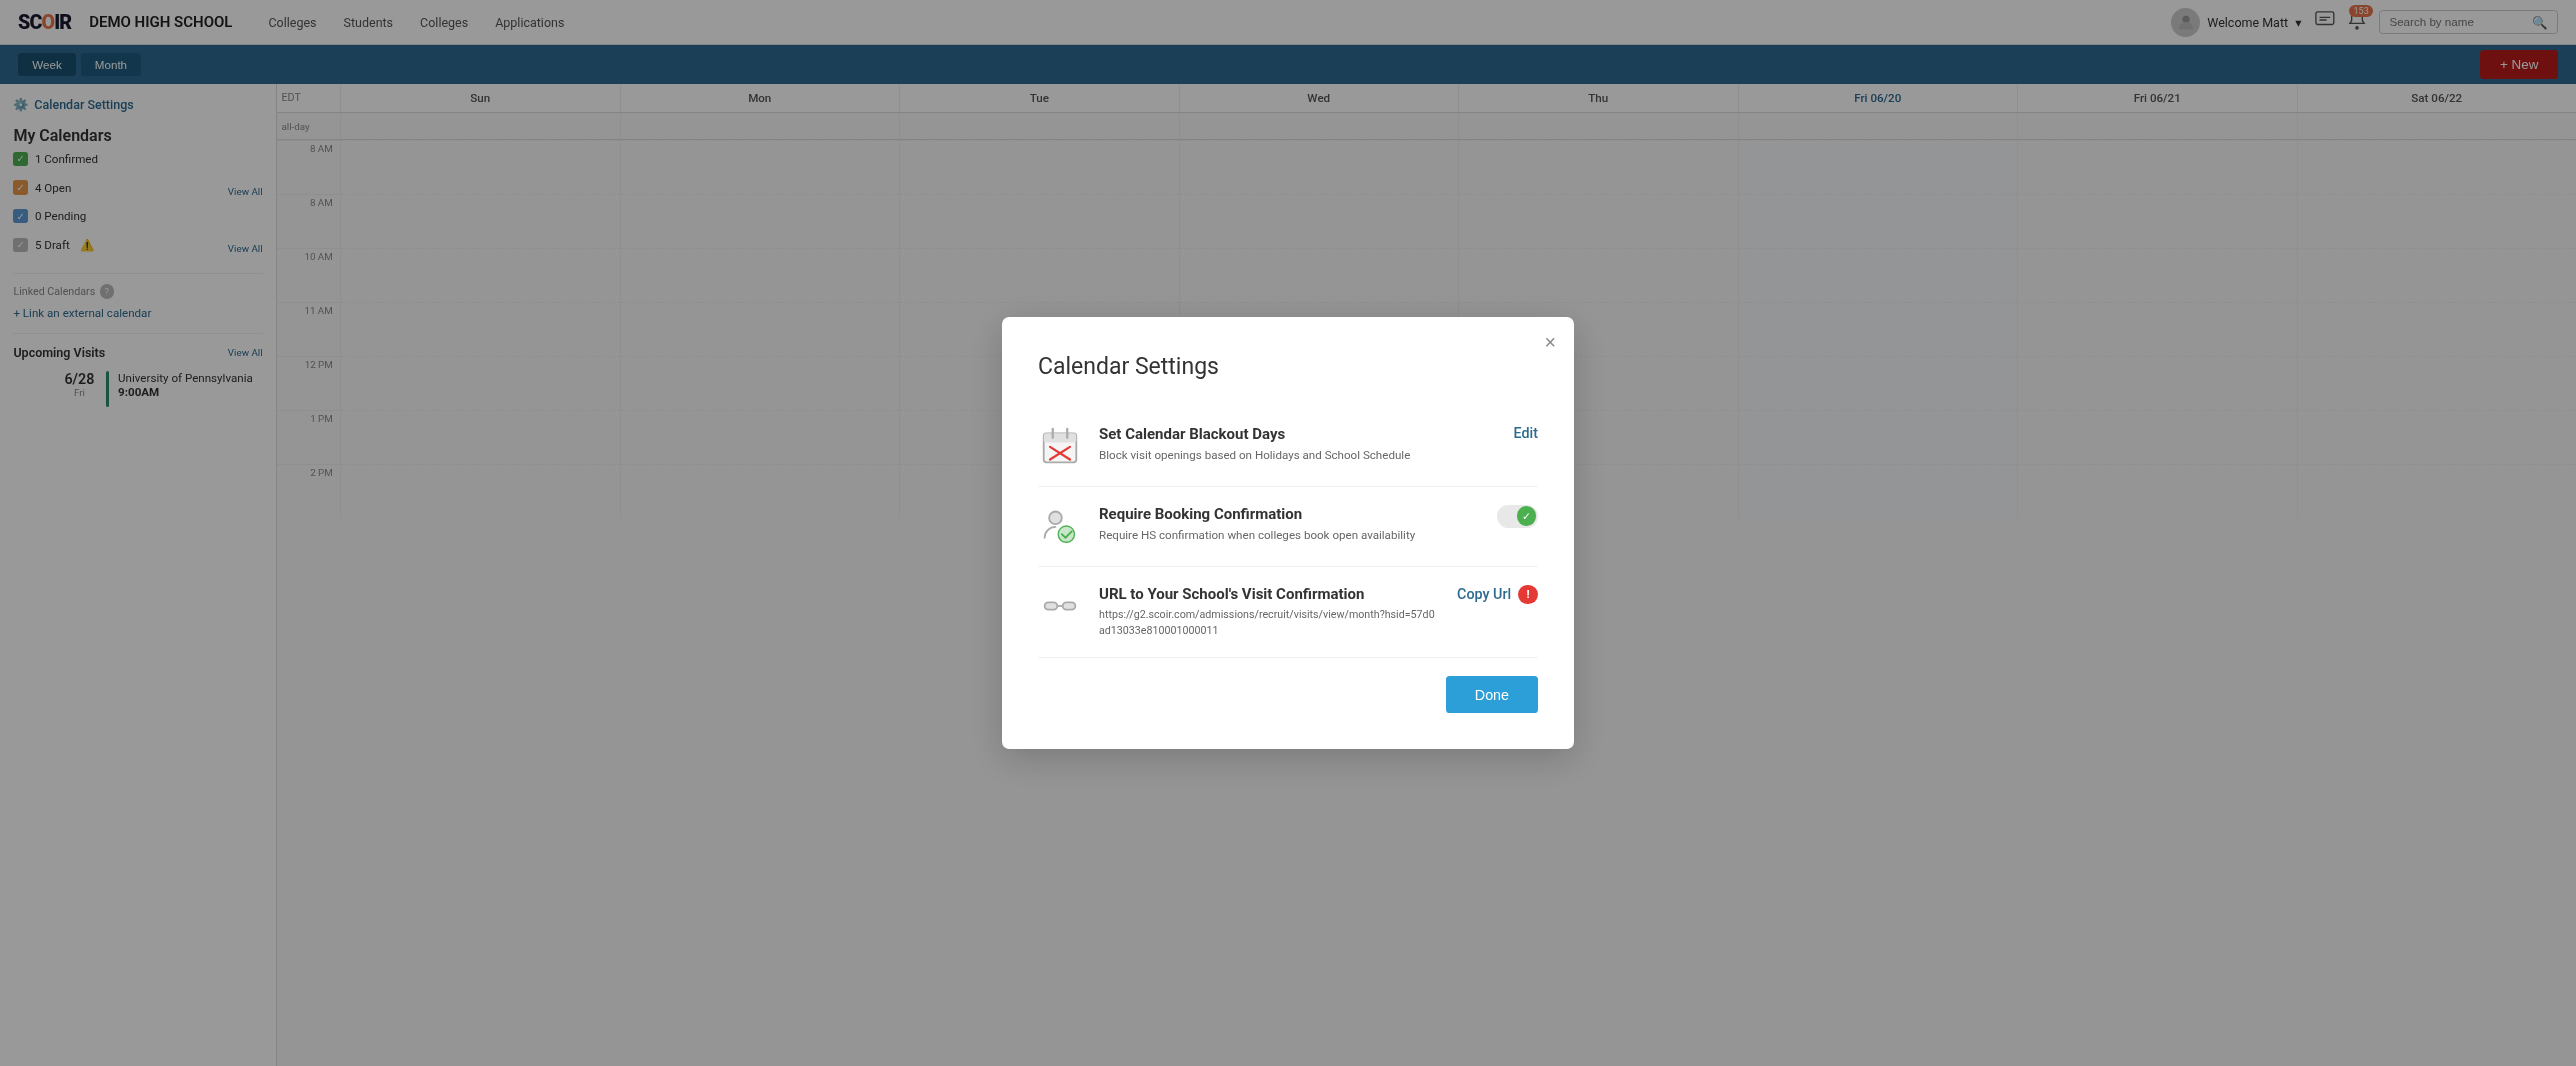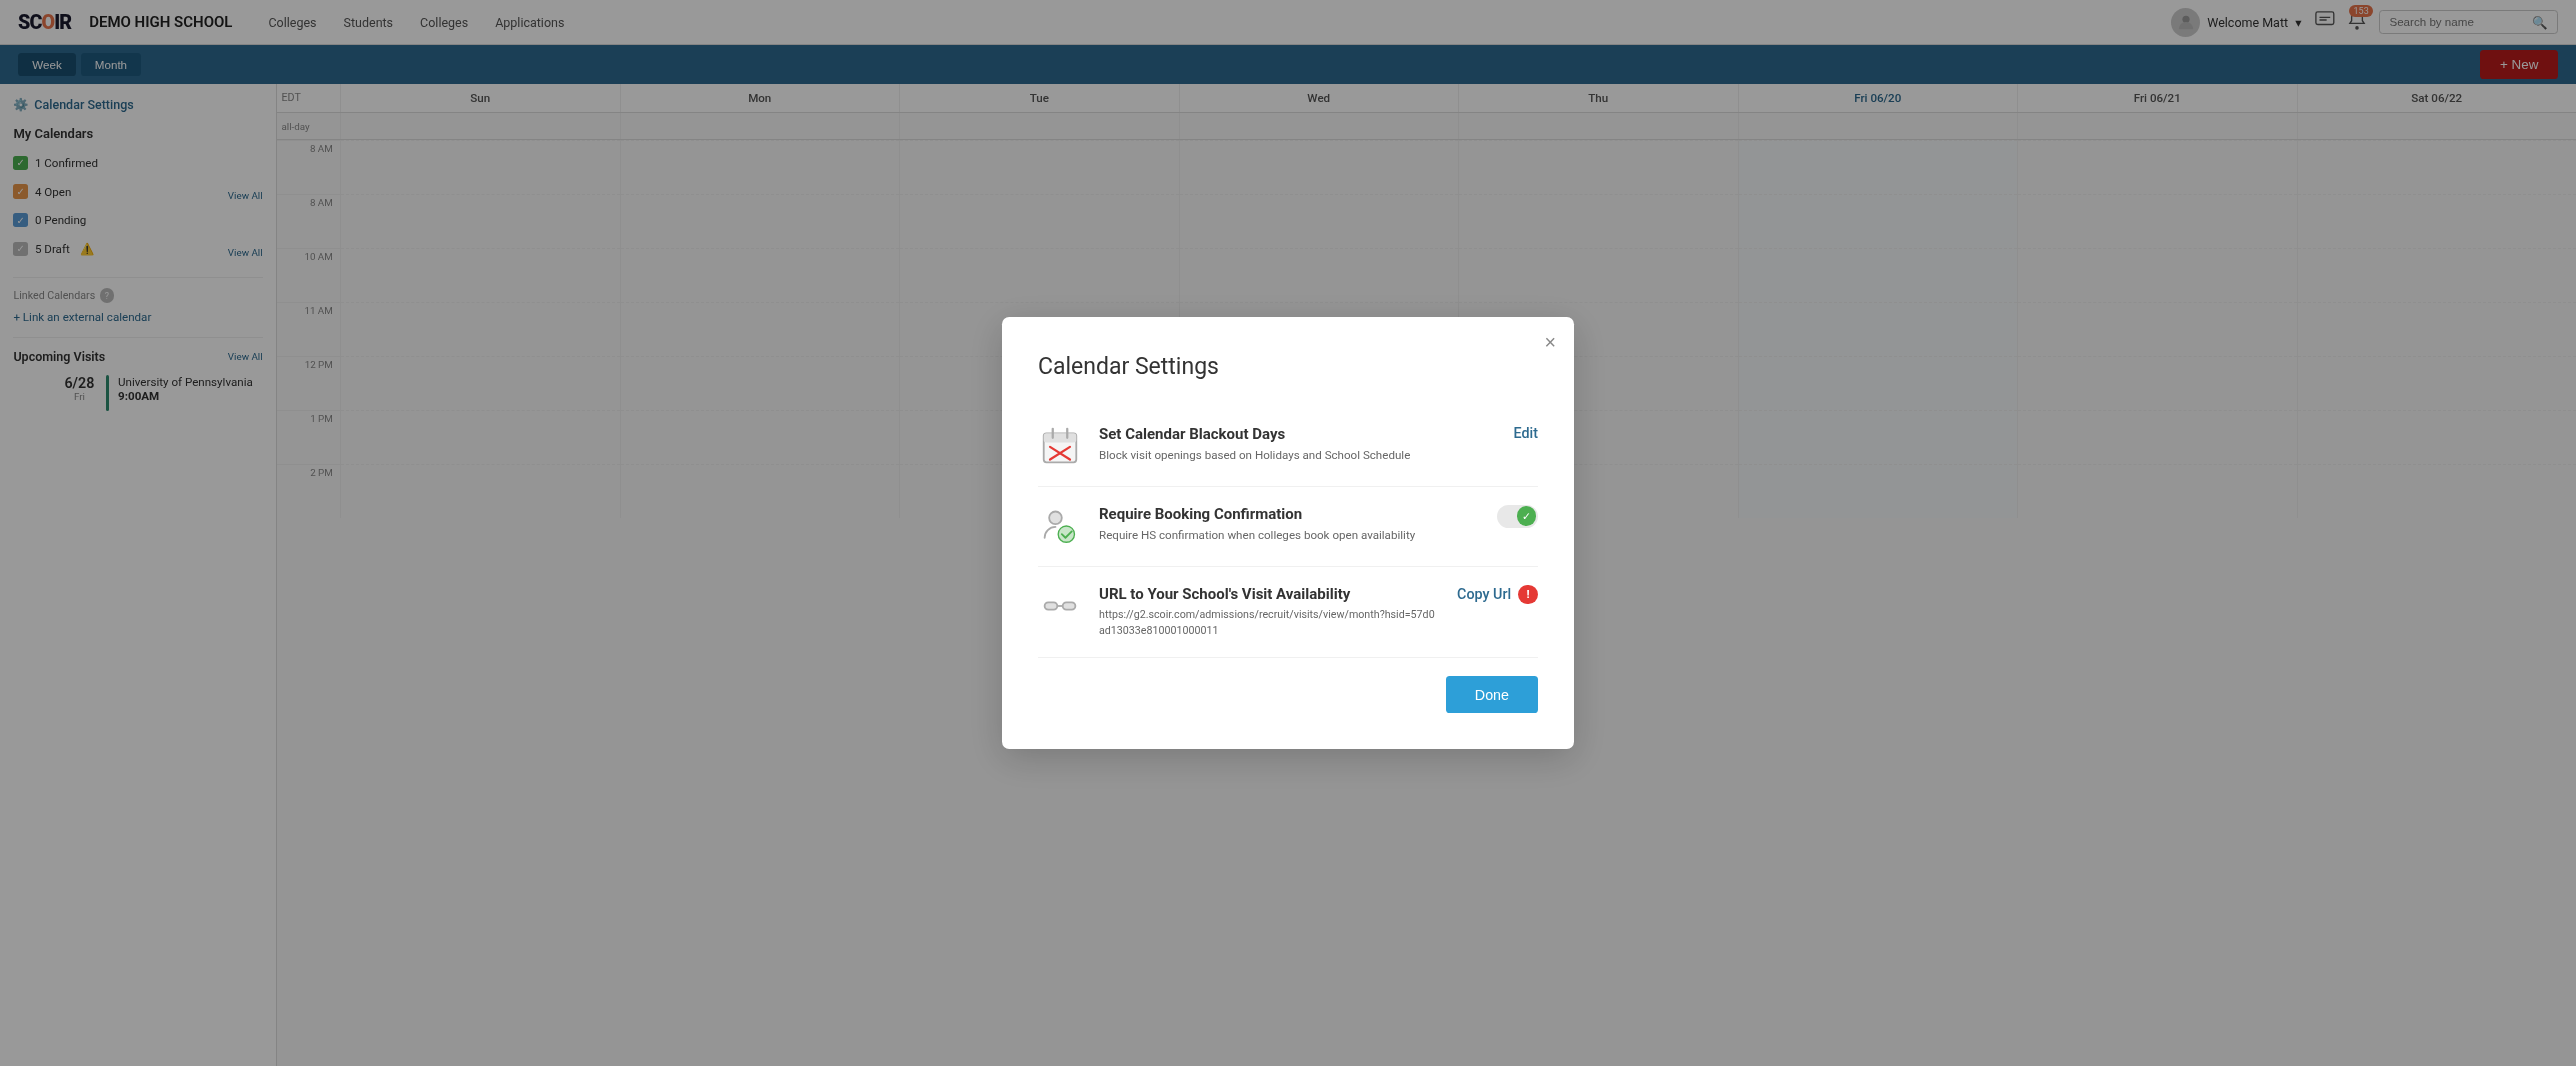--- a/index.html
+++ b/index.html
@@ -33,21 +33,21 @@
     .sub-nav-right { margin-left: auto; display: flex; align-items: center; gap: 9px; }
     .new-btn { background: #b91c1c; color: #fff; border: none; padding: 7.2px 19.7px; border-radius: 3.6px; font-size: 13.4px; cursor: pointer; font-weight: 500; }
 
     
     .main-layout { display: flex; height: calc(100vh - 84px); }
 
     
     .sidebar { width: 277px; background: #fff; border-right: 0.9px solid #ddd; padding: 13.4px; overflow-y: auto; flex-shrink: 0; }
     .sidebar-header { display: flex; align-items: center; gap: 5.4px; color: #2d6a8f; font-size: 12.5px; font-weight: 500; margin-bottom: 13.4px; }
     .gear-icon { color: #888; }
-    .section-title { font-size: 13px; font-weight: 600; color: #333; margin-bottom: 15px; }
+    .section-title { font-size: 16px; font-weight: 600; color: #333; margin-bottom: 7px; }
     .calendar-item { display: flex; align-items: center; gap: 7.2px; font-size: 11.6px; color: #333; margin-bottom: 7.2px; }
     .cal-checkbox { width: 14.3px; height: 14.3px; border-radius: 2.7px; display: flex; align-items: center; justify-content: center; font-size: 9.8px; flex-shrink: 0; }
     .cal-checkbox.green { background: #4caf50; color: #fff; }
     .cal-checkbox.orange { background: #e8974a; color: #fff; }
     .cal-checkbox.blue { background: #5b9bd5; color: #fff; }
     .cal-checkbox.gray { background: #bbb; color: #fff; }
     .cal-row { display: flex; align-items: center; justify-content: space-between; margin-bottom: 7.2px; }
     .view-all { font-size: 9.8px; color: #2d6a8f; cursor: pointer; }
     .warn-icon { color: #e8734a; font-size: 11.6px; margin-left: 3.6px; }
     .linked-section { margin-top: 13.4px; border-top: 0.9px solid #eee; padding-top: 10.7px; }
@@ -399,21 +399,21 @@
 
     <div class="modal-section">
       <div class="modal-icon">
         <svg width="38" height="38" viewBox="0 0 42 42" fill="none">
           <rect x="4" y="17" width="14" height="8" rx="4" stroke="#aaa" stroke-width="2" fill="#e0e0e0"></rect>
           <rect x="24" y="17" width="14" height="8" rx="4" stroke="#aaa" stroke-width="2" fill="#e0e0e0"></rect>
           <line x1="18" y1="21" x2="24" y2="21" stroke="#aaa" stroke-width="2"></line>
         </svg>
       </div>
       <div class="modal-content">
-        <div class="modal-section-title">URL to Your School's Visit Availability</div>
+        <div class="modal-section-title">URL to Your School's Visit Confirmation</div>
         <div class="url-text">https://g2.scoir.com/admissions/recruit/visits/view/month?hsid=57d0ad13033e810001000011</div>
       </div>
       <div class="modal-action" style="display:flex;align-items:center;gap:7.2px;">
         <span class="copy-url-btn">Copy Url</span>
         <div class="warn-circle">!</div>
       </div>
     </div>
 
     <div class="modal-footer">
       <button class="done-btn">Done</button>

